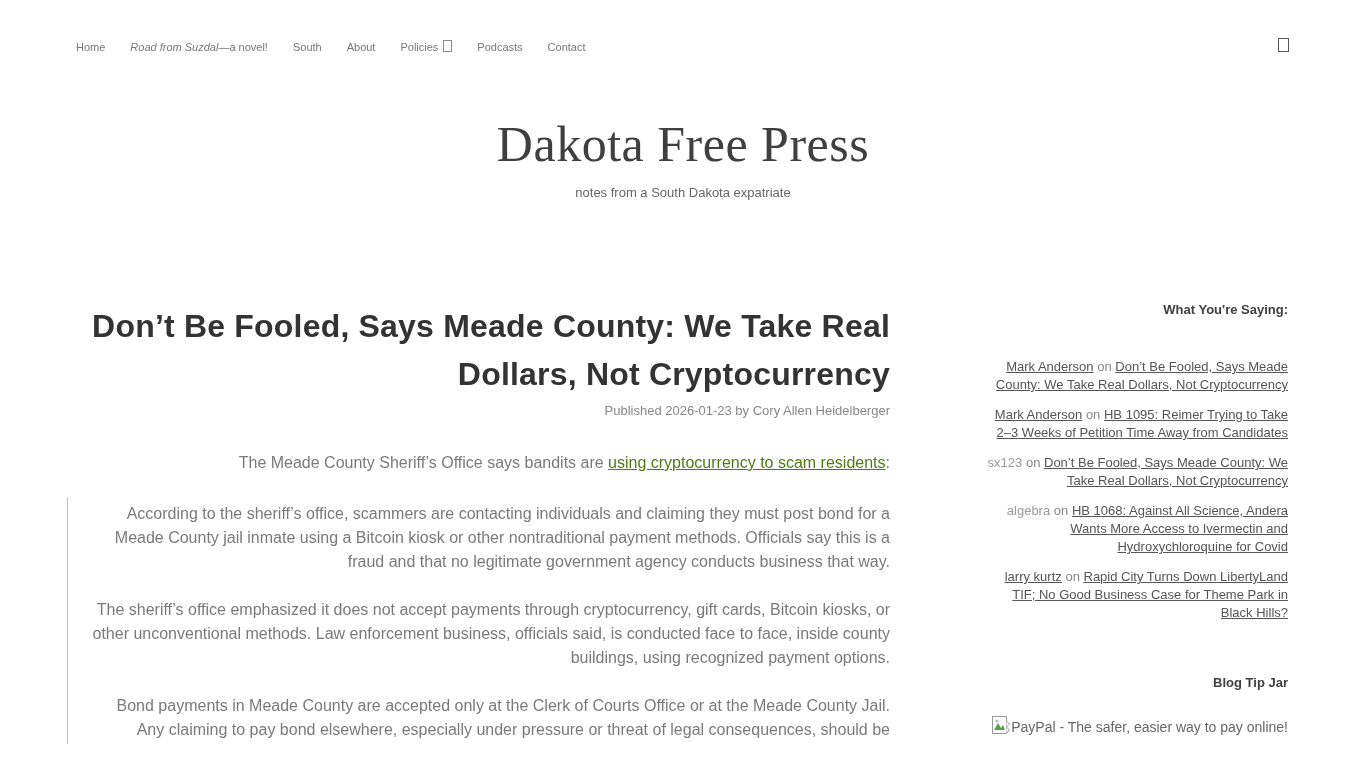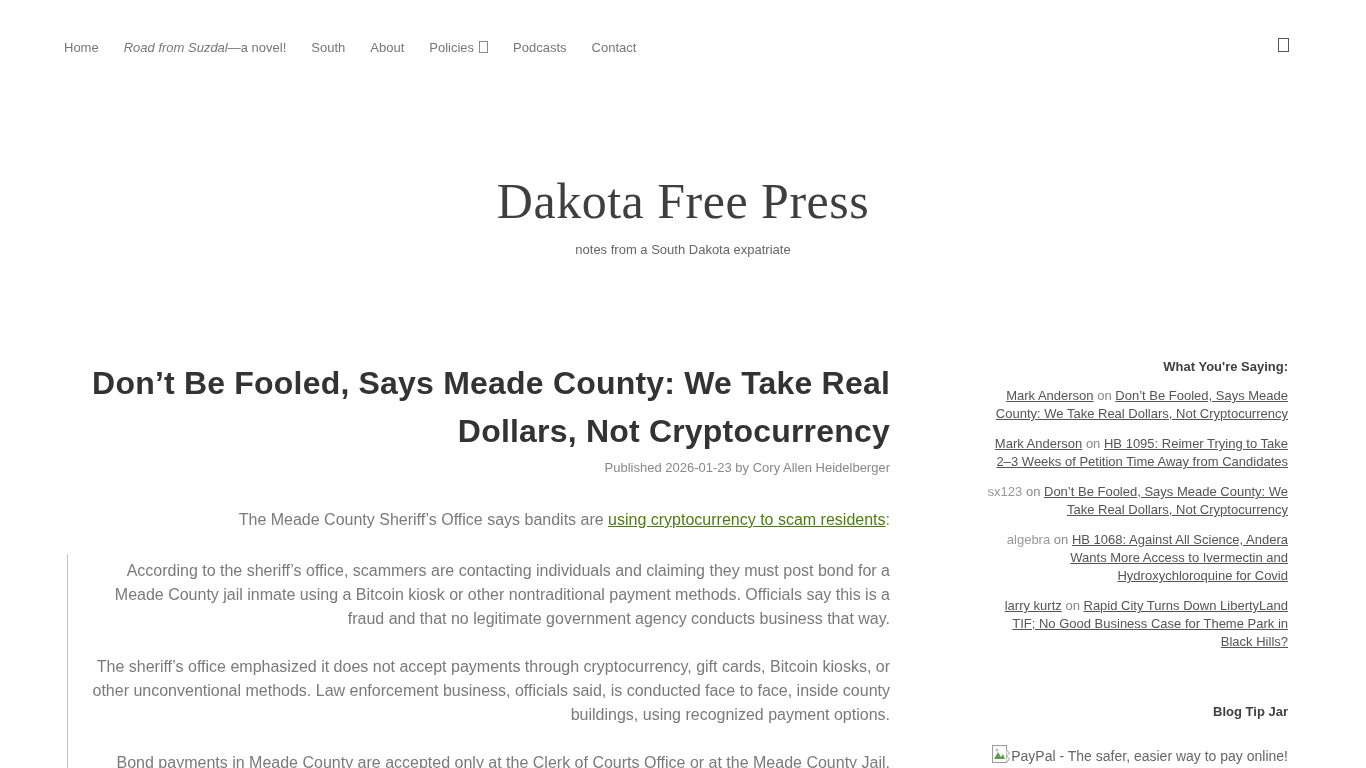--- a/index.html
+++ b/index.html
@@ -8,36 +8,36 @@
     width: 1366px; height: 768px; overflow: hidden; position: relative;
     font-family: "Liberation Sans", sans-serif;
     -webkit-font-smoothing: antialiased;
   }
   a { text-decoration: underline; cursor: pointer; }
 
   
   .topnav {
     padding: 40px 0 0 64px;
     display: flex; align-items: baseline; gap: 25px;
-    font-size: 13px; color: #777;
+    font-size: 11px; color: #777; margin-left: 12px;
   }
   .topnav .nav-link { color: #777; text-decoration: none; white-space: nowrap; }
   .novel-italic { font-style: italic; }
   .tofu {
     display: inline-block; width: 9px; height: 12px;
     border: 1px solid #8a8a8a; vertical-align: -1px; margin-left: 5px;
   }
   .search-tofu {
     position: absolute; top: 38px; right: 77px;
     width: 11px; height: 14px; border: 1.5px solid #555;
     cursor: pointer;
   }
 
   
-  .site-header { text-align: center; margin-top: 119px; }
+  .site-header { text-align: center; margin-top: 64px; }
   .site-title {
     font-family: "Liberation Serif", serif; font-weight: 400;
     font-size: 50px; color: #3f3f3f; letter-spacing: 0.5px;
     line-height: 1.1; text-decoration: none; display: inline-block;
   }
   .site-tagline { margin-top: 13px; font-size: 13px; color: #666; }
 
   
   .content-row {
     display: flex; margin-top: 102px;
@@ -57,21 +57,21 @@
   .post-quote {
     margin-top: 22px; margin-left: 3px;
     border-left: 1px solid #c4b5fd;
     padding: 5px 0 2px 24px;
   }
   .post-quote p { margin-bottom: 24px; }
   .post-quote p:last-child { margin-bottom: 0; }
 
   
   .widget-title { font-size: 13px; font-weight: 700; color: #404040; }
-  .comments-list { margin-top: 13px; list-style: none; }
+  .comments-list { margin-top: 41px; list-style: none; }
   .comment-item { font-size: 13px; line-height: 18px; color: #888; margin-bottom: 12px; }
   .comment-author-link { color: #555; }
   .comment-author-plain { color: #999; text-decoration: none; }
   .comment-post-link { color: #555; }
   .tipjar-title { margin-top: 53px; }
   .paypal-line { margin-top: 26px; font-size: 14px; color: #666; }
   .broken-img { vertical-align: -4px; margin-right: 1px; }
 </style>
 </head>
 <body>

